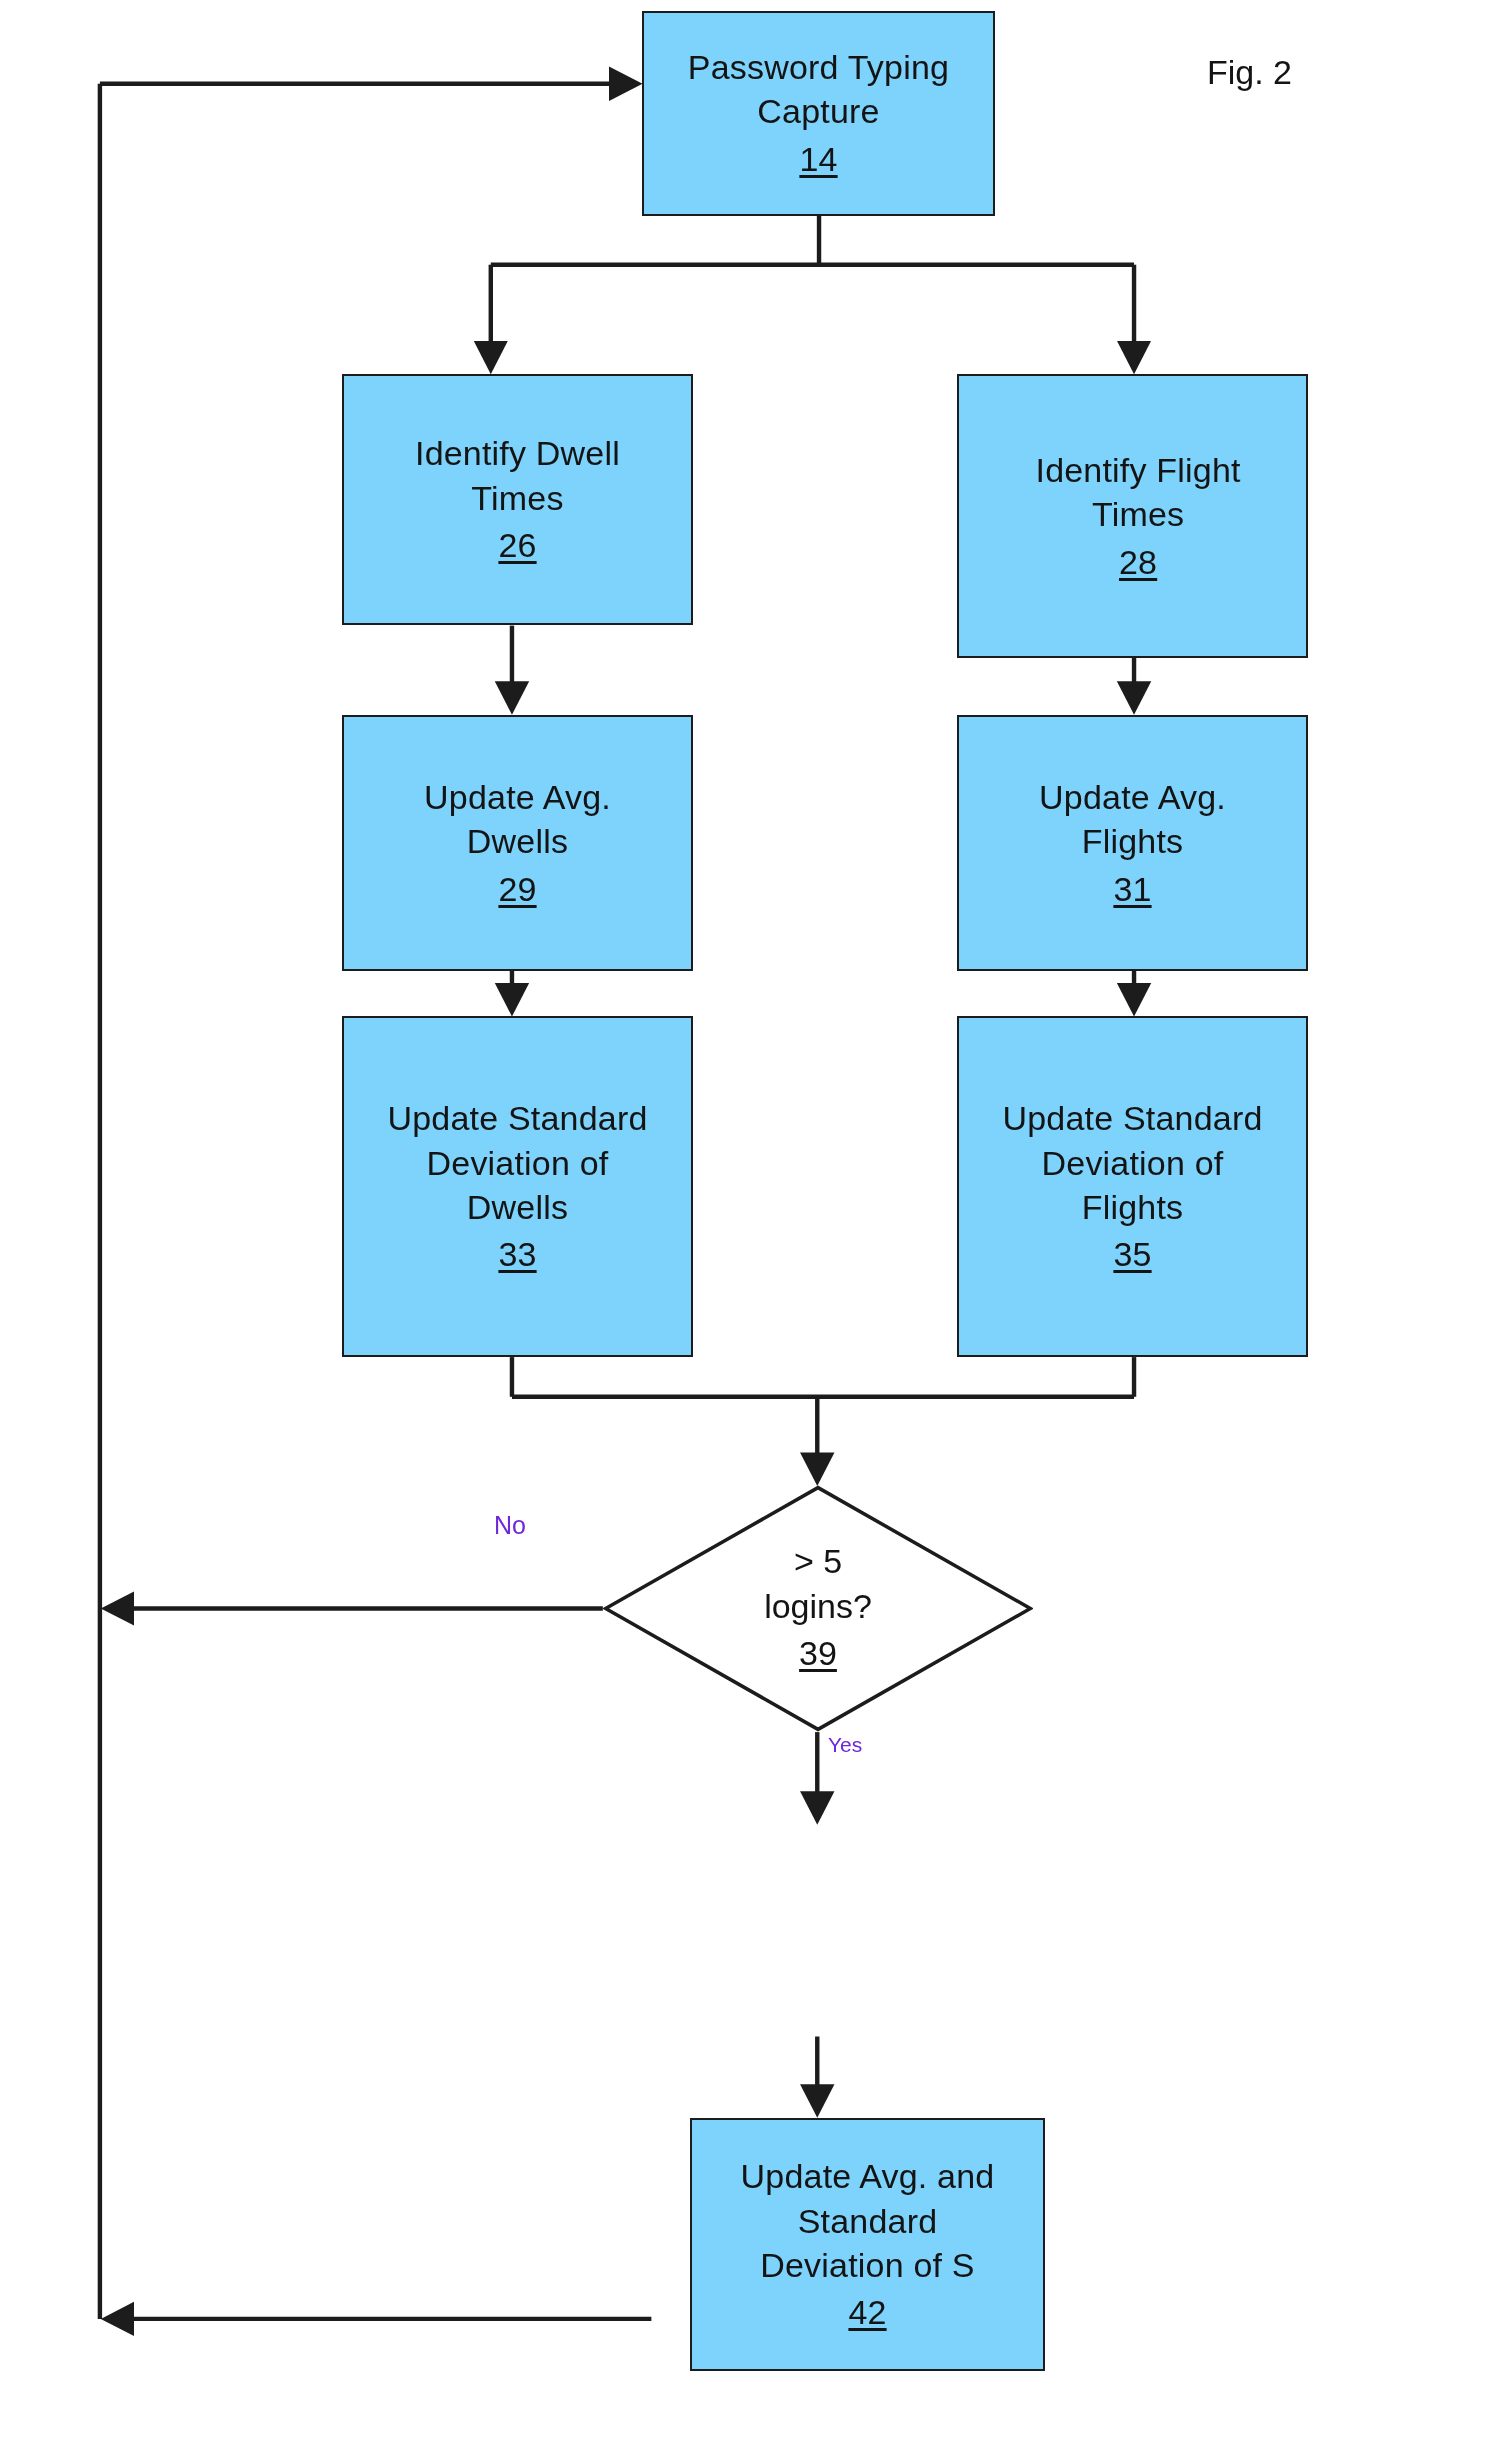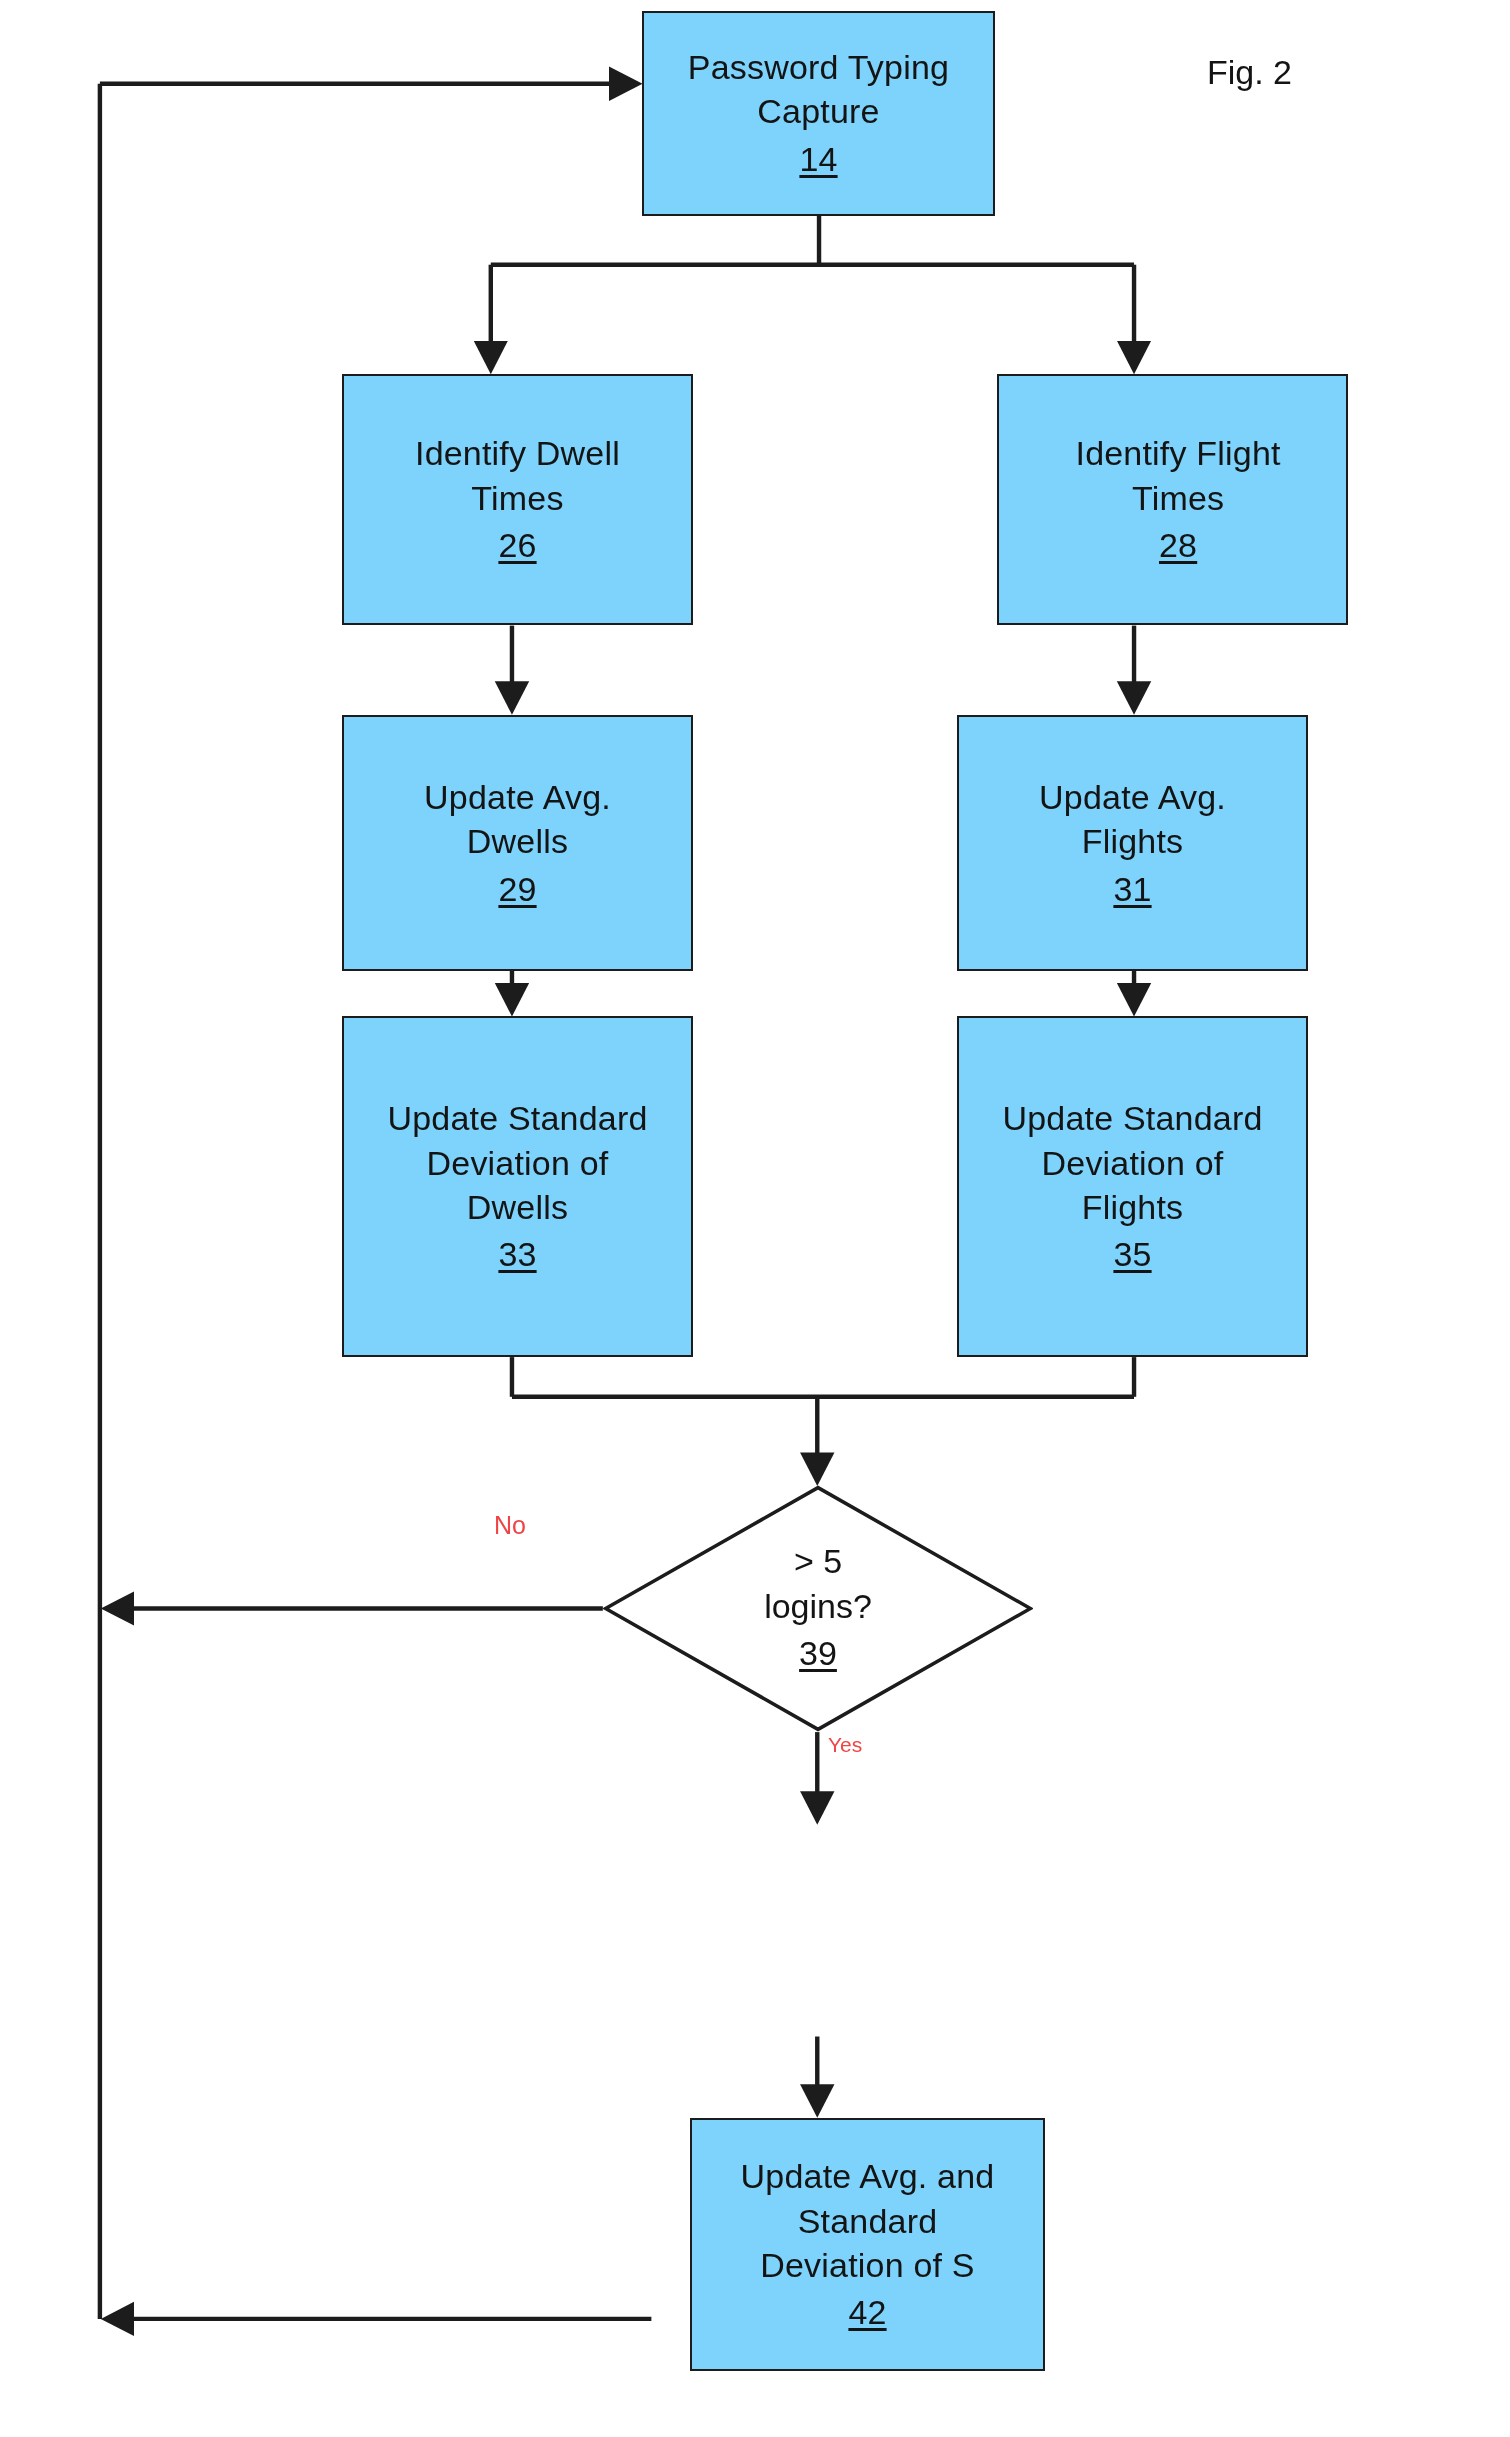--- a/index.html
+++ b/index.html
@@ -77,21 +77,21 @@
   }
   .diamond-text .ref-num {
     display: block;
     text-decoration: underline;
     text-underline-offset: 4.4px;
     margin-top: 1.8px;
   }
   .edge-label {
     position: absolute;
     font-size: 25px;
-    color: #ef4444;
+    color: #6d28d9;
     white-space: nowrap;
   }
   .edge-label.small {
     font-size: 21px;
   }
   .fig-caption {
     position: absolute;
     font-size: 34px;
     color: #141414;
     white-space: nowrap;
@@ -148,21 +148,21 @@
     <span class="label-line">Capture</span>
     <span class="ref-num">14</span>
   </div>
 
   <div class="node" style="left:342px; top:374px; width:351px; height:251px;text-align:center;">
     <span class="label-line">Identify Dwell</span>
     <span class="label-line">Times</span>
     <span class="ref-num">26</span>
   </div>
 
-  <div class="node" style="left:997px; top:374px; width:351px; height:251px;padding-left:20px;">
+  <div class="node" style="left:957px; top:374px; width:351px; height:284px;padding-left:20px;">
     <span class="label-line">Identify Flight</span>
     <span class="label-line">Times</span>
     <span class="ref-num">28</span>
   </div>
 
   <div class="node" style="left:342px; top:715px; width:351px; height:256px;">
     <span class="label-line">Update Avg.</span>
     <span class="label-line">Dwells</span>
     <span class="ref-num">29</span>
   </div>

